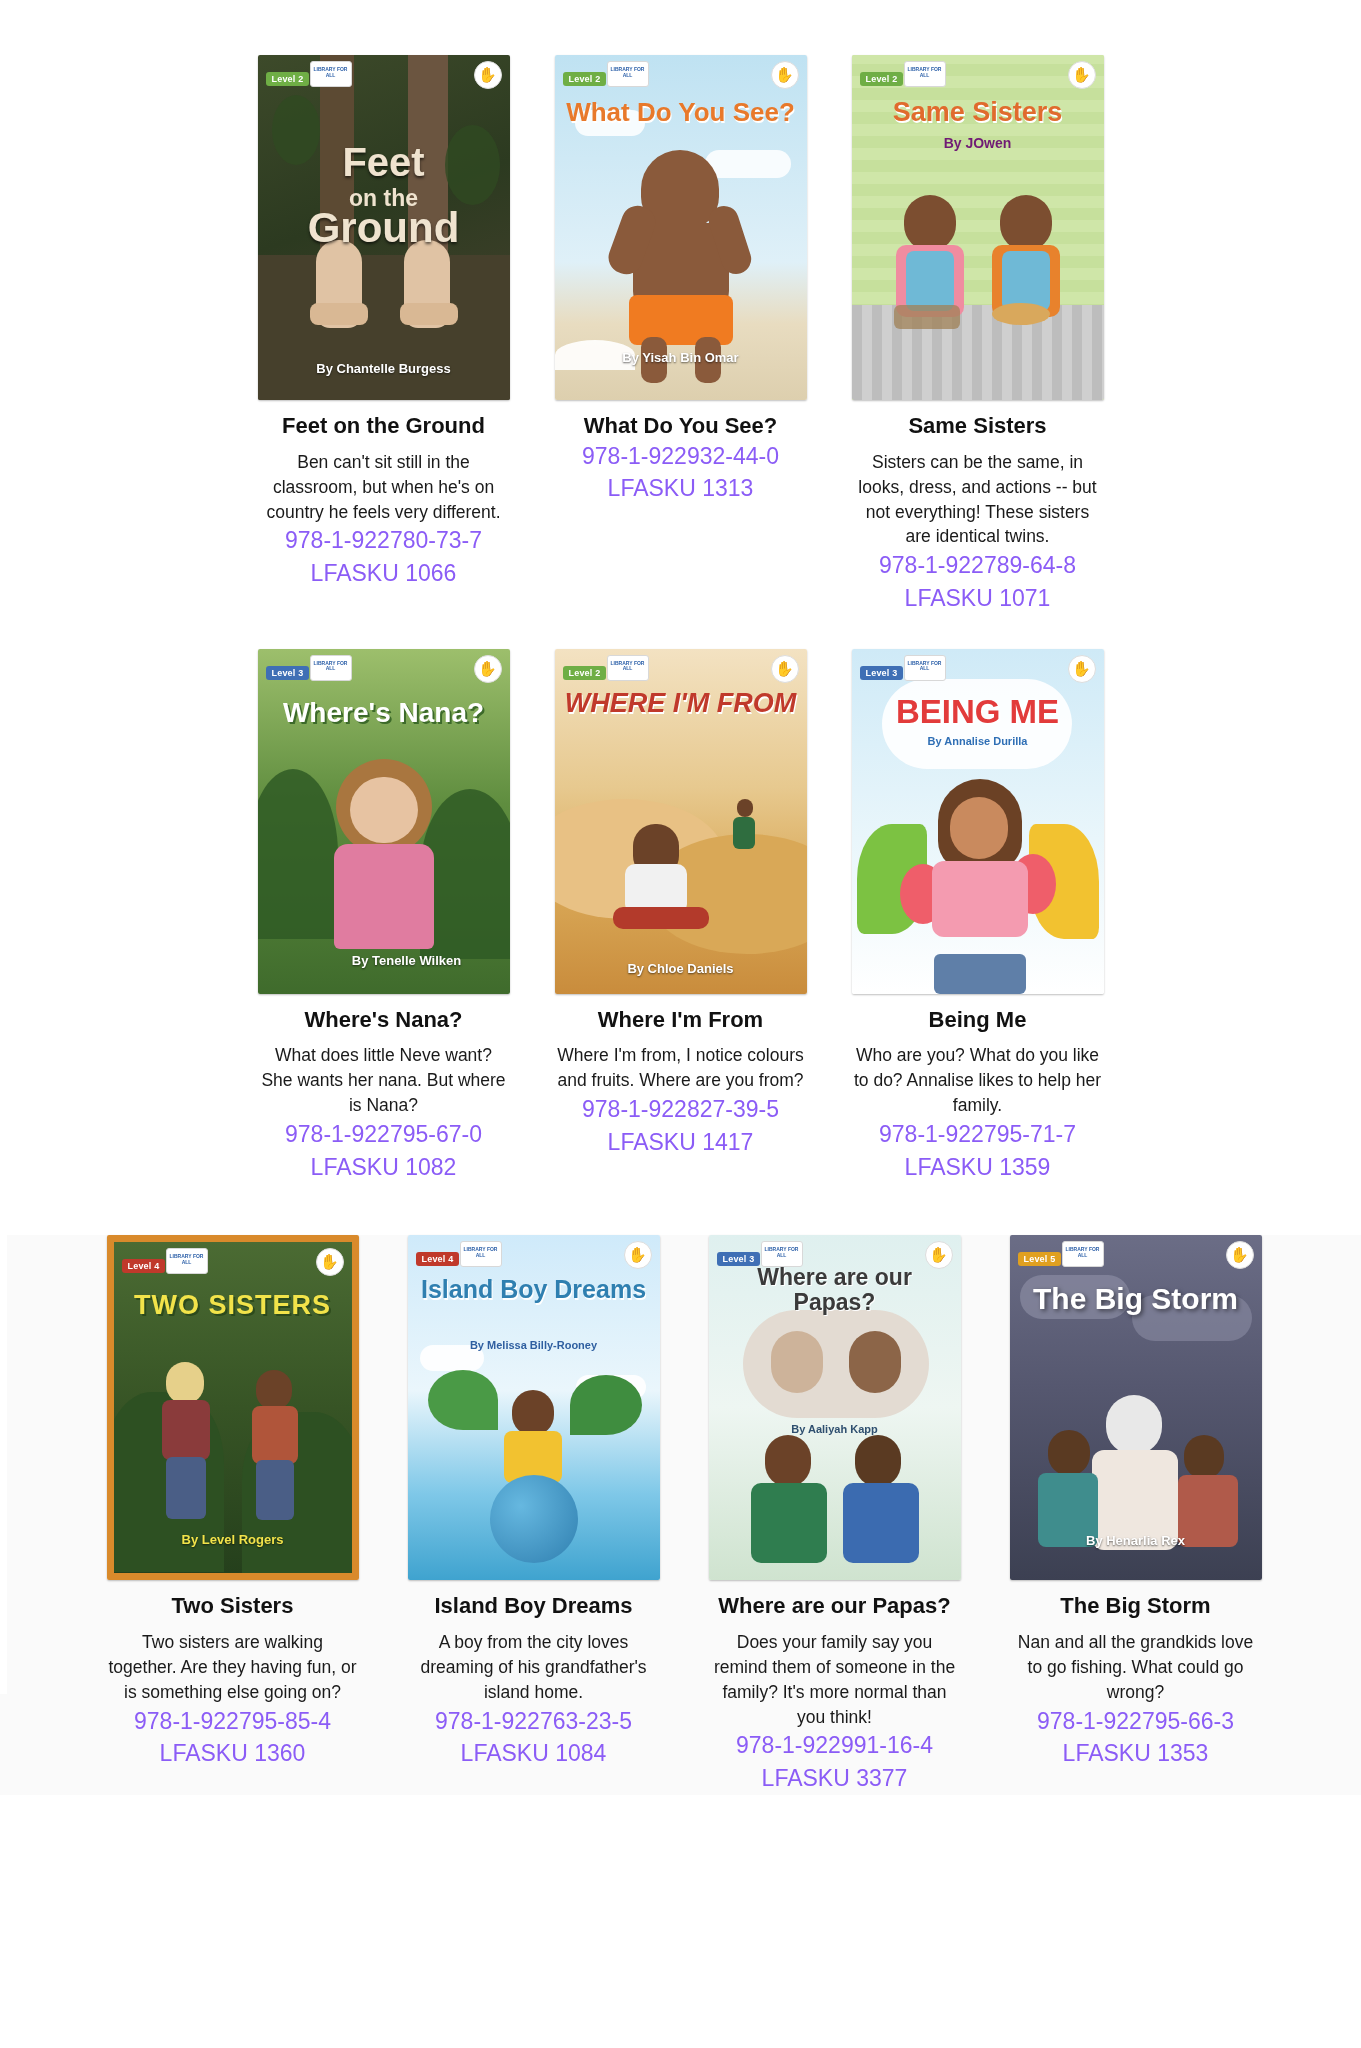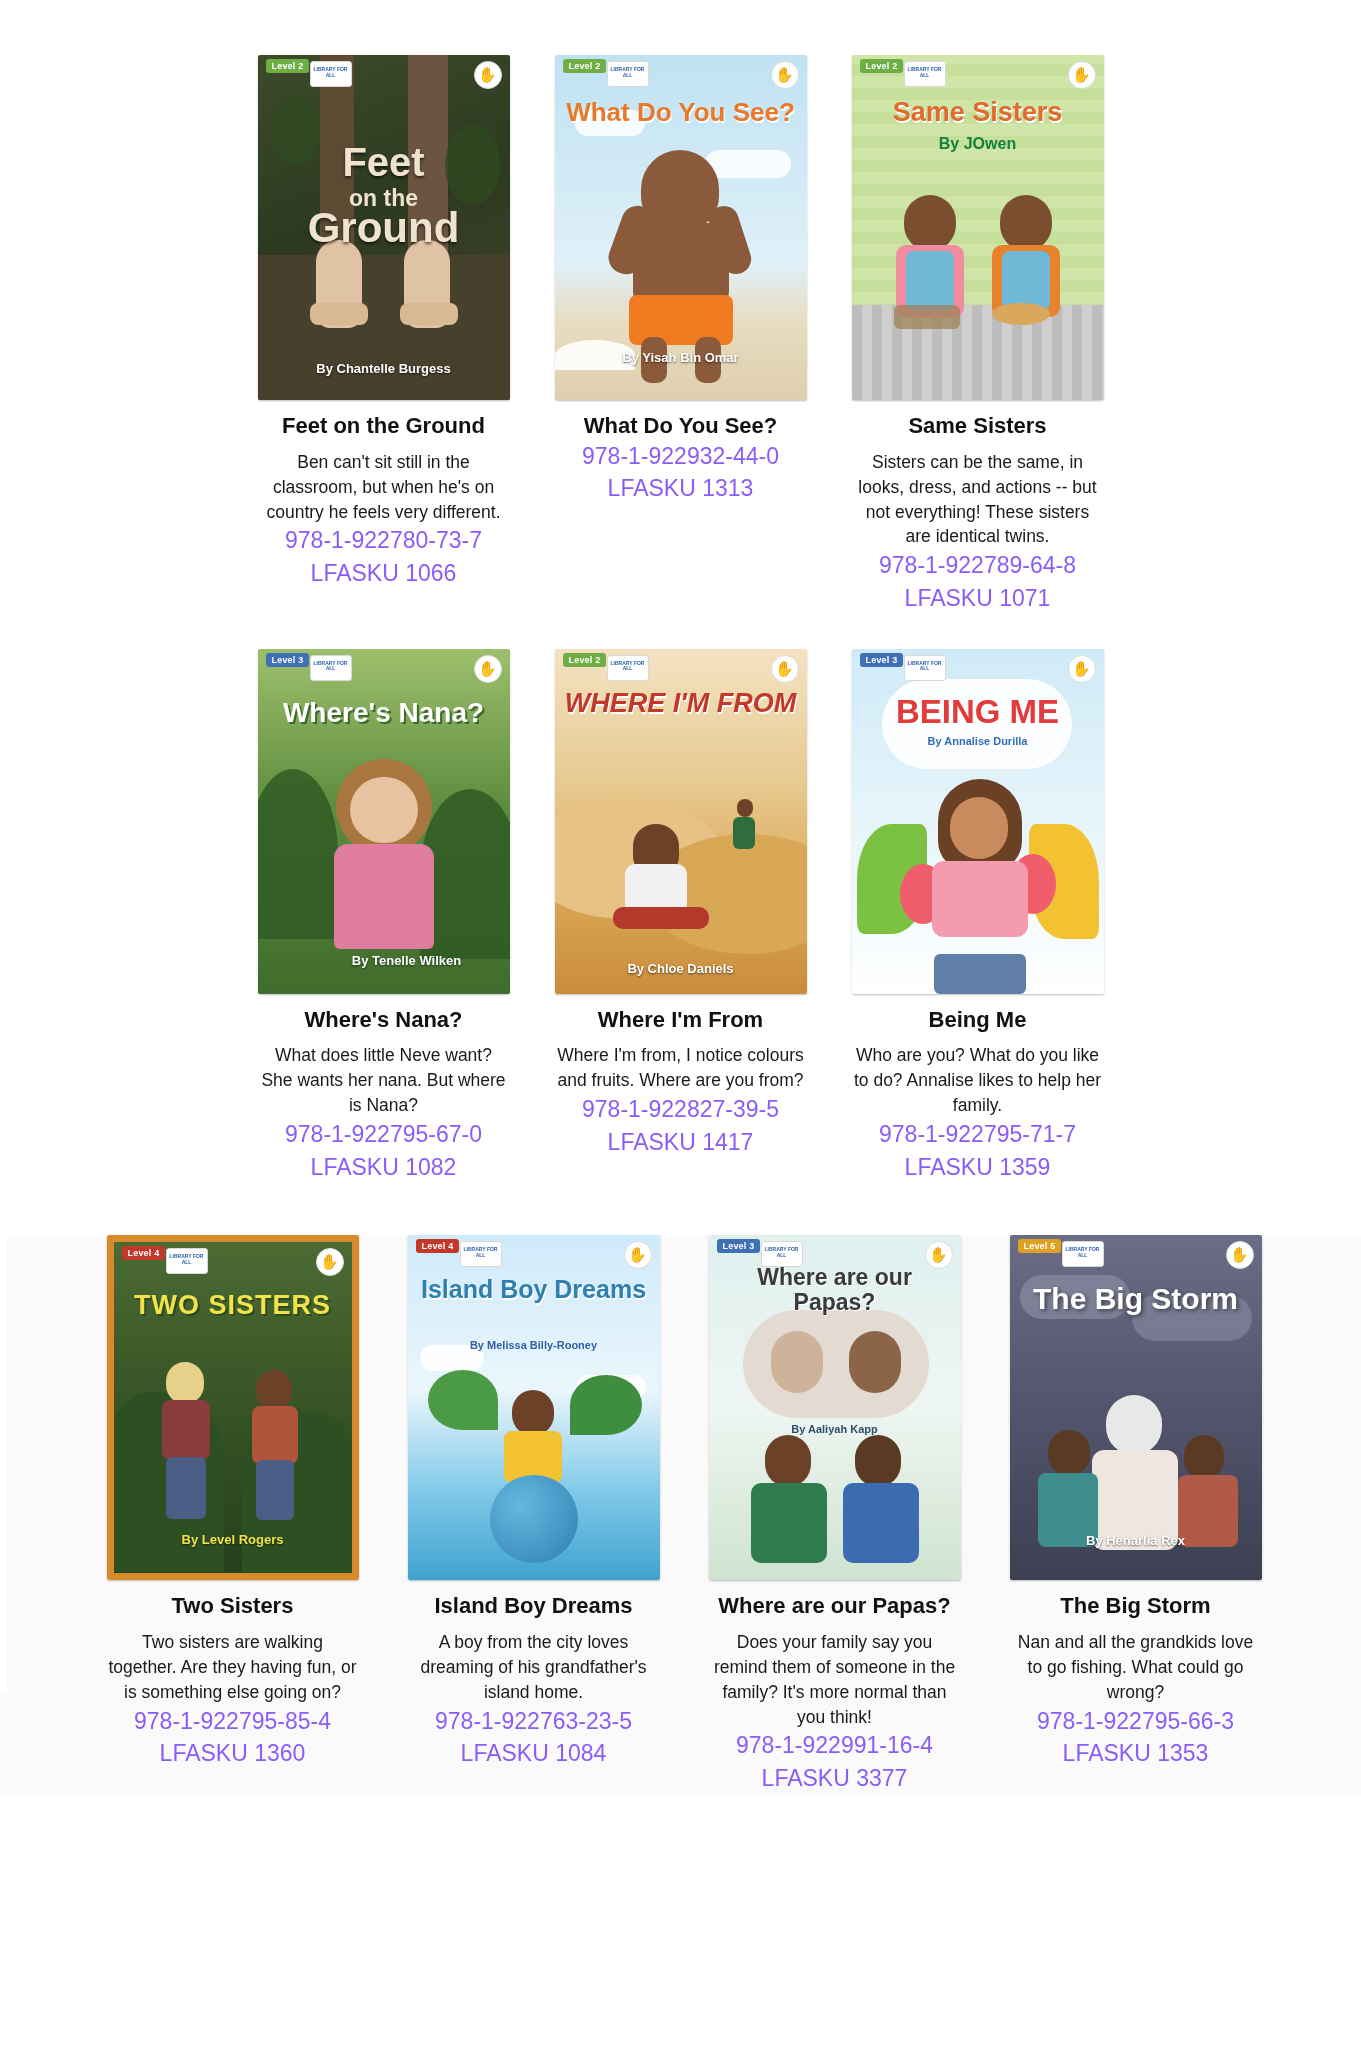--- a/index.html
+++ b/index.html
@@ -45,21 +45,21 @@
     height: 345px;
     position: relative;
     overflow: hidden;
     border-radius: 2px;
     box-shadow: 0 1px 2px rgba(0,0,0,.25);
   }
   .row-3 .cover { width: 252px; height: 345px; }
 
   .badge-level {
     position: absolute;
-    top: 4px; left: 8px;
+    top: 17px; left: 8px;
     background: #6fae45;
     color: #fff;
     font-size: 9px;
     font-weight: bold;
     padding: 2px 6px;
     border-radius: 3px;
     letter-spacing: .2px;
     z-index: 5;
   }
   .badge-level.lvl2 { background: #6fae45; }
@@ -221,21 +221,21 @@
         <div class="el" style="left:54px;top:196px;width:48px;height:60px;background:#6fb9d6;border-radius:8px;"></div>
         <div class="el" style="left:148px;top:140px;width:52px;height:56px;background:#7c4e30;border-radius:26px;"></div>
         <div class="el" style="left:140px;top:190px;width:68px;height:72px;background:#e8822c;border-radius:10px;"></div>
         <div class="el" style="left:150px;top:196px;width:48px;height:60px;background:#6fb9d6;border-radius:8px;"></div>
         <div class="el" style="left:140px;top:248px;width:58px;height:22px;background:#d9a85c;border-radius:50%;"></div>
         <div class="el" style="left:42px;top:250px;width:66px;height:24px;background:#a08257;border-radius:6px;opacity:.75;"></div>
         <div class="badge-level lvl2">Level 2</div>
         <div class="badge-logo">LIBRARY FOR ALL</div>
         <div class="badge-hand">✋</div>
         <div class="cover-title" style="top:42px;color:#e06b2d;font-size:27px;text-shadow:1px 2px 0 #fff;">Same Sisters</div>
-        <div class="cover-author" style="top:80px;color:#15803d;text-shadow:none;font-size:16px;">By JOwen</div>
+        <div class="cover-author" style="top:80px;color:#701a75;text-shadow:none;font-size:14px;">By JOwen</div>
       </div>
       <div class="booktitle">Same Sisters</div>
       <div class="desc">Sisters can be the same, in looks, dress, and actions -- but not everything! These sisters are identical twins.</div>
       <div class="isbn">978-1-922789-64-8</div>
       <div class="sku">LFASKU 1071</div>
     </div>
   </div>
 
   <div class="row row-2">
 

